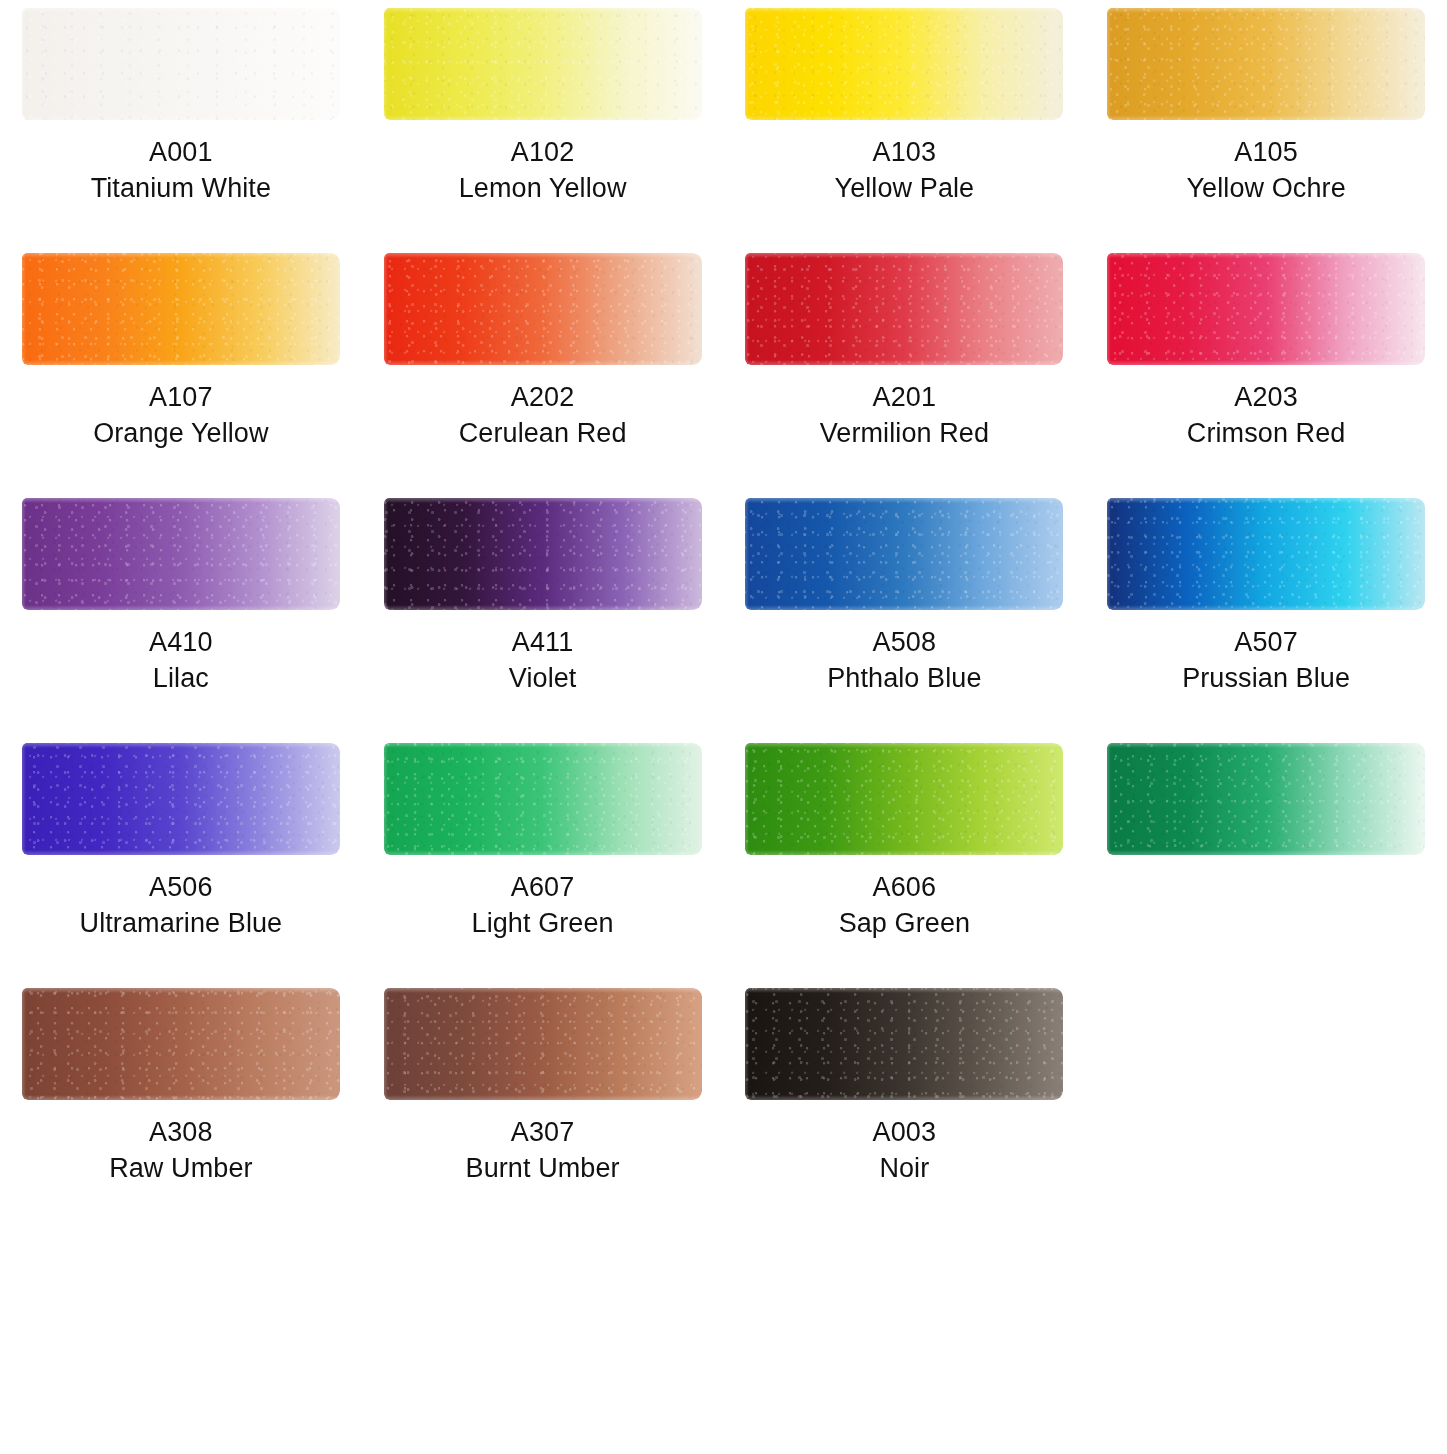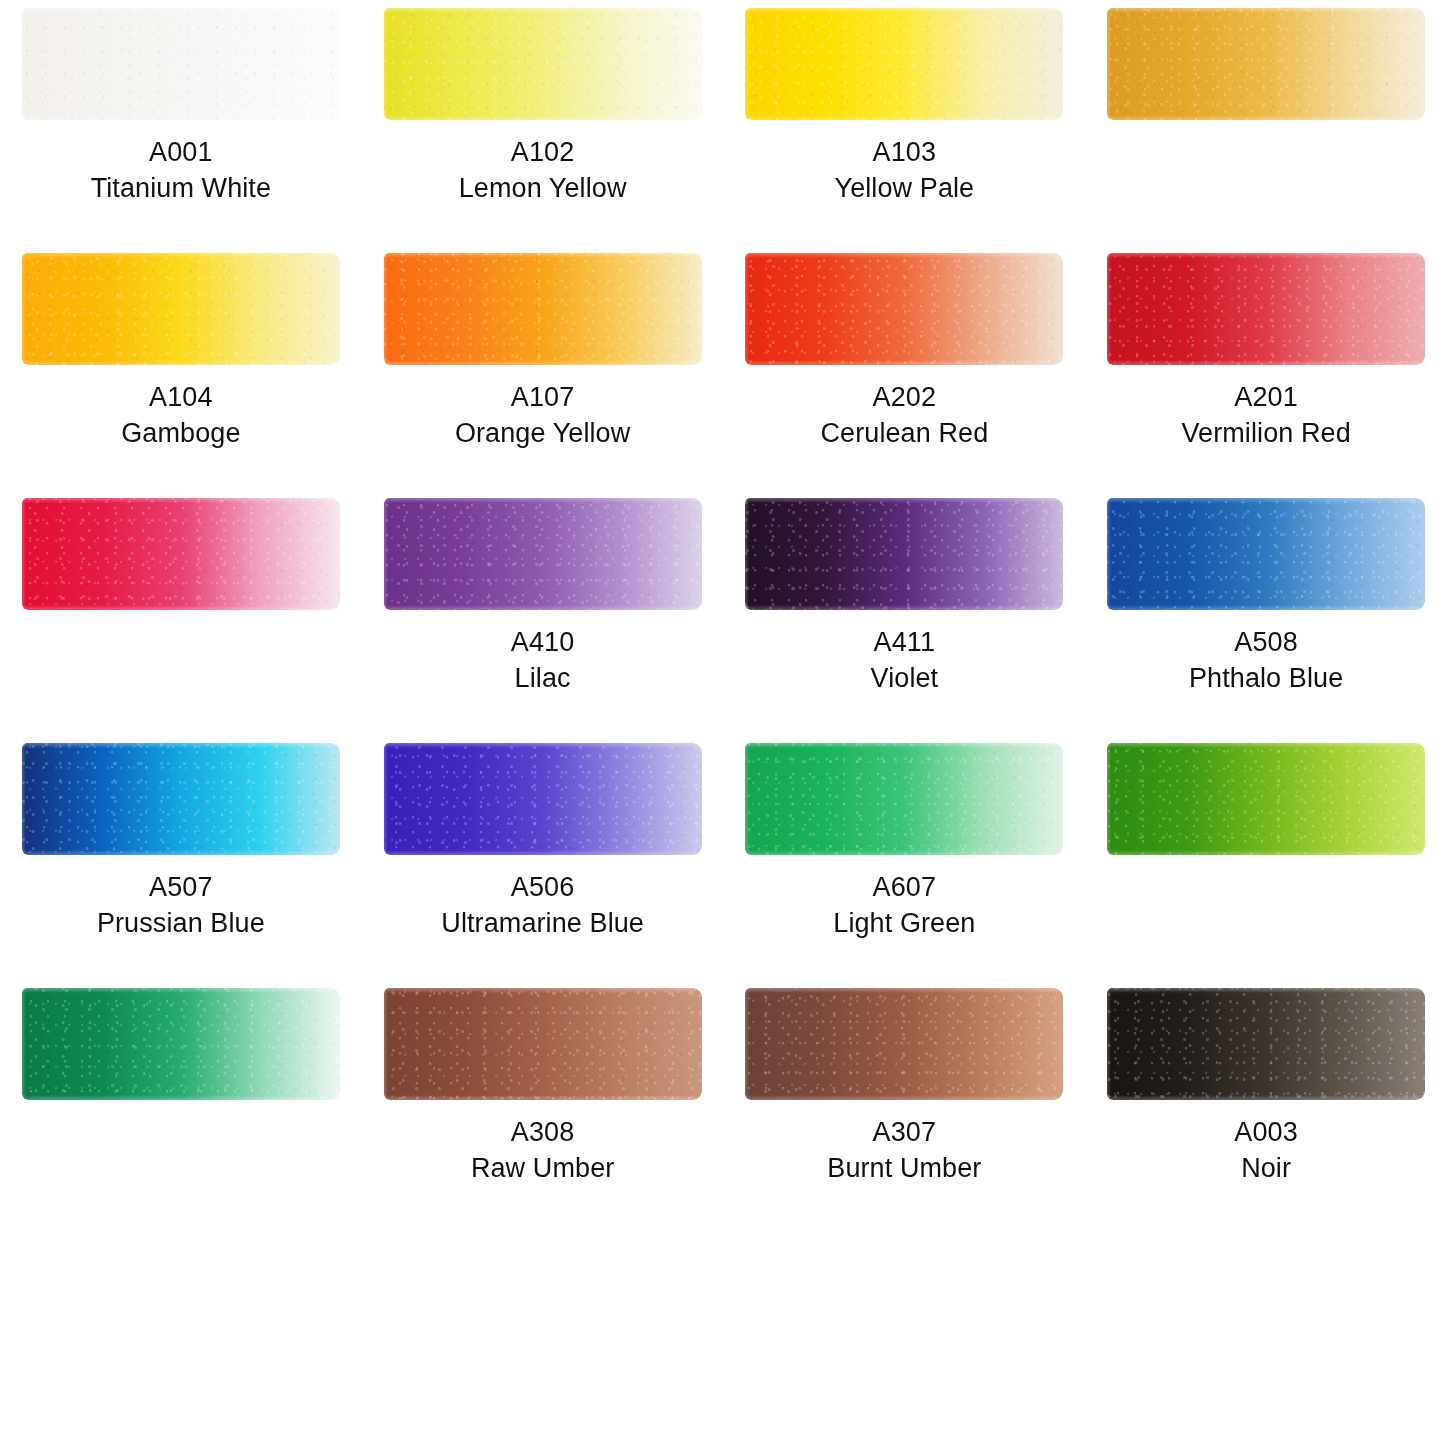--- a/index.html
+++ b/index.html
@@ -126,30 +126,23 @@
         <div class="swatch-code">A103</div>
         <div class="swatch-name">Yellow Pale</div>
       </div>
     </div>
     <div class="swatch-cell">
       <div class="swatch-paint">
         <div class="wash" style="background: linear-gradient(to right, rgb(220, 156, 35) 0%, rgb(228, 168, 43) 25%, rgb(237, 186, 71) 50%, rgb(242, 216, 148) 75%, rgb(245, 238, 219) 100%);"></div>
         <div class="grain" style="background-position: 2px 2px, 10px 9px, 0px 6px, 15px 6px, 9px 10px, 27px 6px;"></div>
         <div class="edge"></div>
       </div>
-    </div>
-    <div class="swatch-cell">
-      <div class="swatch-paint">
-        <div class="wash" style="background: linear-gradient(to right, rgb(252, 171, 6) 0%, rgb(252, 187, 6) 25%, rgb(250, 218, 26) 50%, rgb(248, 234, 128) 75%, rgb(248, 242, 204) 100%);"></div>
-        <div class="grain" style="background-position: 9px 7px, 21px 12px, 0px 15px, 20px 13px, 12px 21px, 7px 8px;"></div>
-        <div class="edge"></div>
-      </div>
-      <div class="swatch-caption">
-        <div class="swatch-code">A104</div>
-        <div class="swatch-name">Gamboge</div>
+      <div class="swatch-caption">
+        <div class="swatch-code">A105</div>
+        <div class="swatch-name">Yellow Ochre</div>
       </div>
     </div>
     <div class="swatch-cell">
       <div class="swatch-paint">
         <div class="wash" style="background: linear-gradient(to right, rgb(249, 106, 17) 0%, rgb(249, 128, 26) 25%, rgb(249, 165, 24) 50%, rgb(248, 204, 90) 75%, rgb(247, 236, 198) 100%);"></div>
         <div class="grain" style="background-position: 16px 12px, 9px 15px, 0px 3px, 25px 5px, 15px 9px, 16px 10px;"></div>
         <div class="edge"></div>
       </div>
       <div class="swatch-caption">
         <div class="swatch-code">A107</div>
@@ -177,20 +170,24 @@
         <div class="swatch-code">A201</div>
         <div class="swatch-name">Vermilion Red</div>
       </div>
     </div>
     <div class="swatch-cell">
       <div class="swatch-paint">
         <div class="wash" style="background: linear-gradient(to right, rgb(228, 14, 51) 0%, rgb(230, 27, 69) 25%, rgb(234, 63, 114) 50%, rgb(240, 162, 194) 75%, rgb(247, 230, 238) 100%);"></div>
         <div class="grain" style="background-position: 6px 6px, 7px 10px, 0px 18px, 18px 3px, 8px 7px, 23px 7px;"></div>
         <div class="edge"></div>
       </div>
+      <div class="swatch-caption">
+        <div class="swatch-code">A203</div>
+        <div class="swatch-name">Crimson Red</div>
+      </div>
     </div>
     <div class="swatch-cell">
       <div class="swatch-paint">
         <div class="wash" style="background: linear-gradient(to right, rgb(107, 48, 136) 0%, rgb(122, 62, 154) 25%, rgb(142, 91, 176) 50%, rgb(179, 145, 207) 75%, rgb(221, 210, 232) 100%);"></div>
         <div class="grain" style="background-position: 1px 3px, 6px 16px, 0px 15px, 1px 2px, 14px 6px, 12px 0px;"></div>
         <div class="edge"></div>
       </div>
       <div class="swatch-caption">
         <div class="swatch-code">A410</div>
         <div class="swatch-name">Lilac</div>
@@ -250,20 +247,24 @@
         <div class="swatch-code">A607</div>
         <div class="swatch-name">Light Green</div>
       </div>
     </div>
     <div class="swatch-cell">
       <div class="swatch-paint">
         <div class="wash" style="background: linear-gradient(to right, rgb(45, 140, 16) 0%, rgb(61, 154, 18) 25%, rgb(116, 184, 28) 50%, rgb(168, 211, 54) 75%, rgb(207, 233, 110) 100%);"></div>
         <div class="grain" style="background-position: 0px 4px, 2px 6px, 0px 3px, 14px 13px, 0px 2px, 26px 5px;"></div>
         <div class="edge"></div>
       </div>
+      <div class="swatch-caption">
+        <div class="swatch-code">A606</div>
+        <div class="swatch-name">Sap Green</div>
+      </div>
     </div>
     <div class="swatch-cell">
       <div class="swatch-paint">
         <div class="wash" style="background: linear-gradient(to right, rgb(10, 122, 69) 0%, rgb(13, 138, 79) 25%, rgb(38, 172, 111) 50%, rgb(143, 217, 184) 75%, rgb(236, 247, 241) 100%);"></div>
         <div class="grain" style="background-position: 7px 9px, 13px 9px, 0px 12px, 19px 5px, 3px 13px, 6px 7px;"></div>
         <div class="edge"></div>
       </div>
     </div>
     <div class="swatch-cell">
       <div class="swatch-paint">

